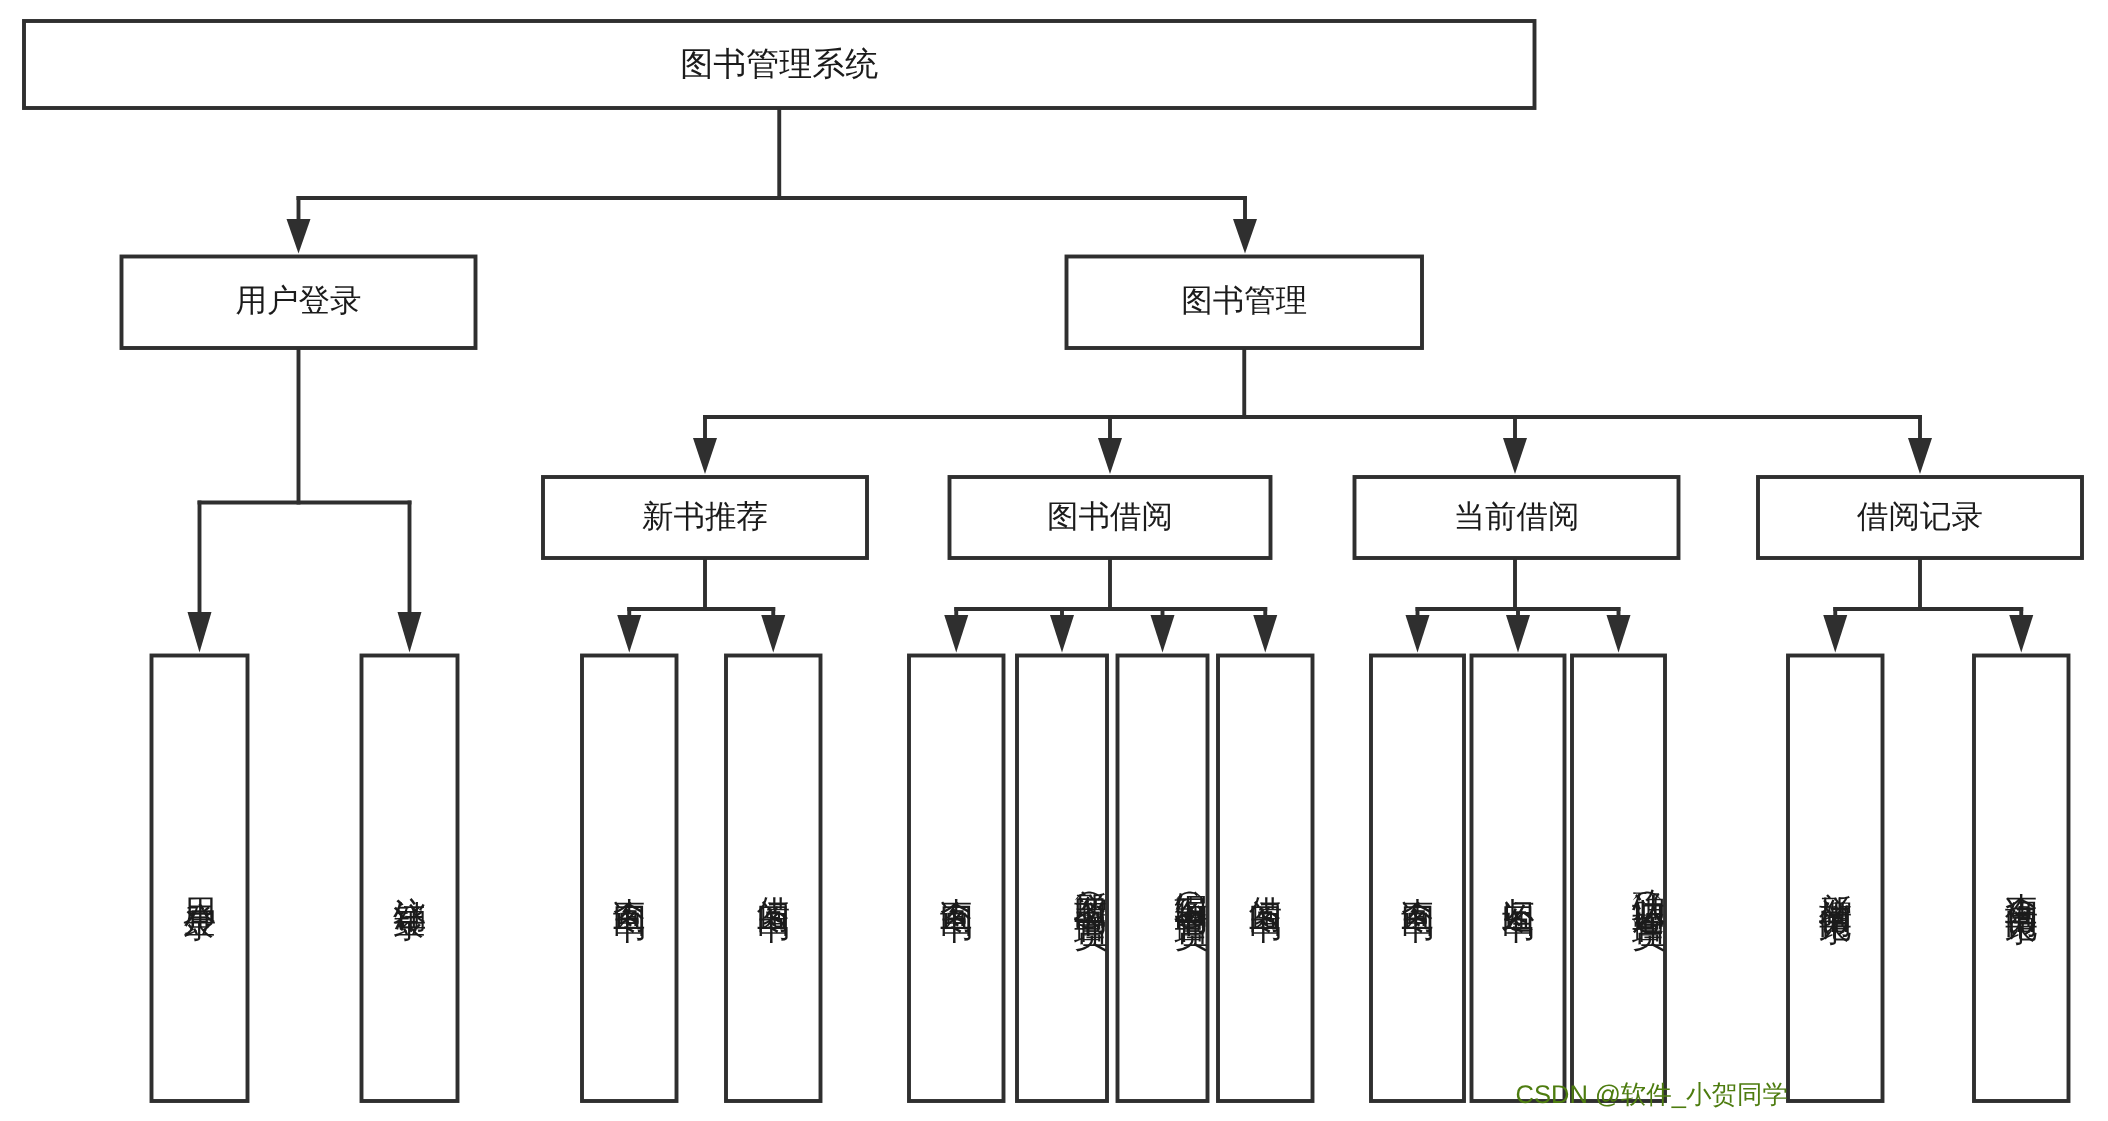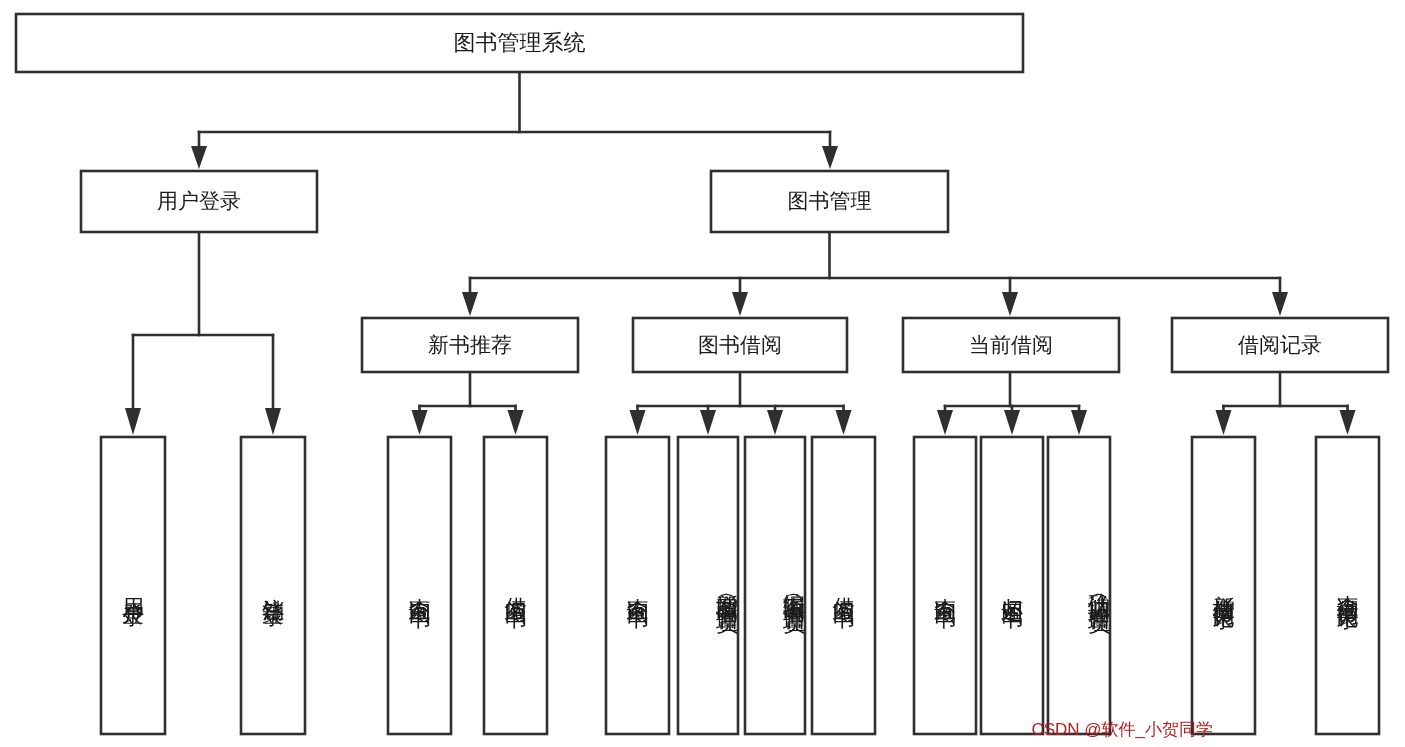--- a/index.html
+++ b/index.html
@@ -10,21 +10,20 @@
   body {
     width: 1405px;
     height: 747px;
     font-family: "Liberation Sans", "DejaVu Sans", sans-serif;
     overflow: hidden;
   }
   #diagram-root {
     position: relative;
     width: 1198px;
     height: 747px;
-    padding-left: 34px;
   }
   svg.diagram {
     position: absolute;
     top: 0;
     left: 0;
     width: 1405px;
     height: 747px;
   }
   .node-rect {
     fill: #ffffff;
@@ -63,25 +62,25 @@
     font-size: 22px;
     color: #1b1b1b;
     line-height: 1.02;
     letter-spacing: 3px;
     white-space: nowrap;
     text-align: center;
     pointer-events: none;
   }
   .watermark {
     position: absolute;
-    right: 19px;
+    right: 6px;
     bottom: 6px;
     font-family: "Liberation Sans", "DejaVu Sans", sans-serif;
     font-size: 17px;
-    color: #b91c1c;
+    color: #4d7c0f;
     white-space: nowrap;
   }
 </style>
 </head>
 <body>
 
 <div id="diagram-root">
 
   <svg class="diagram" viewBox="0 0 1405 747">
 

